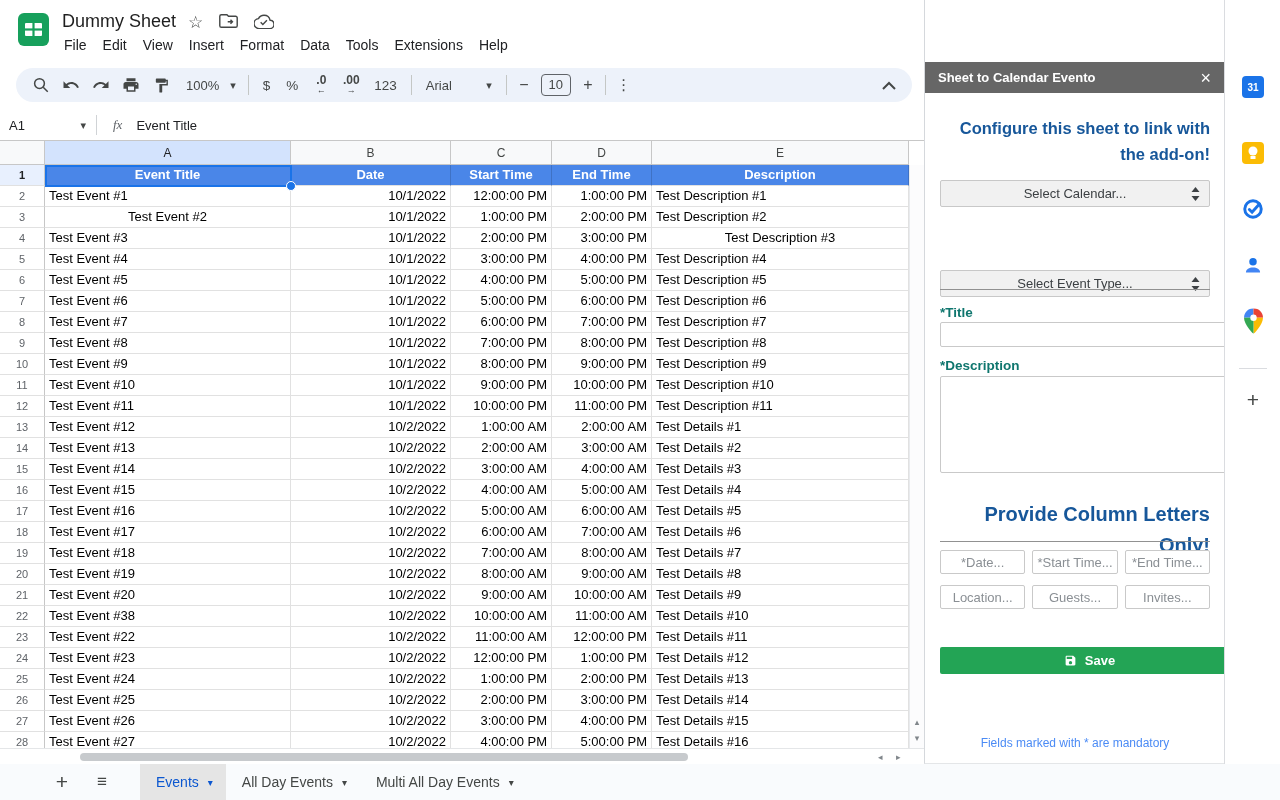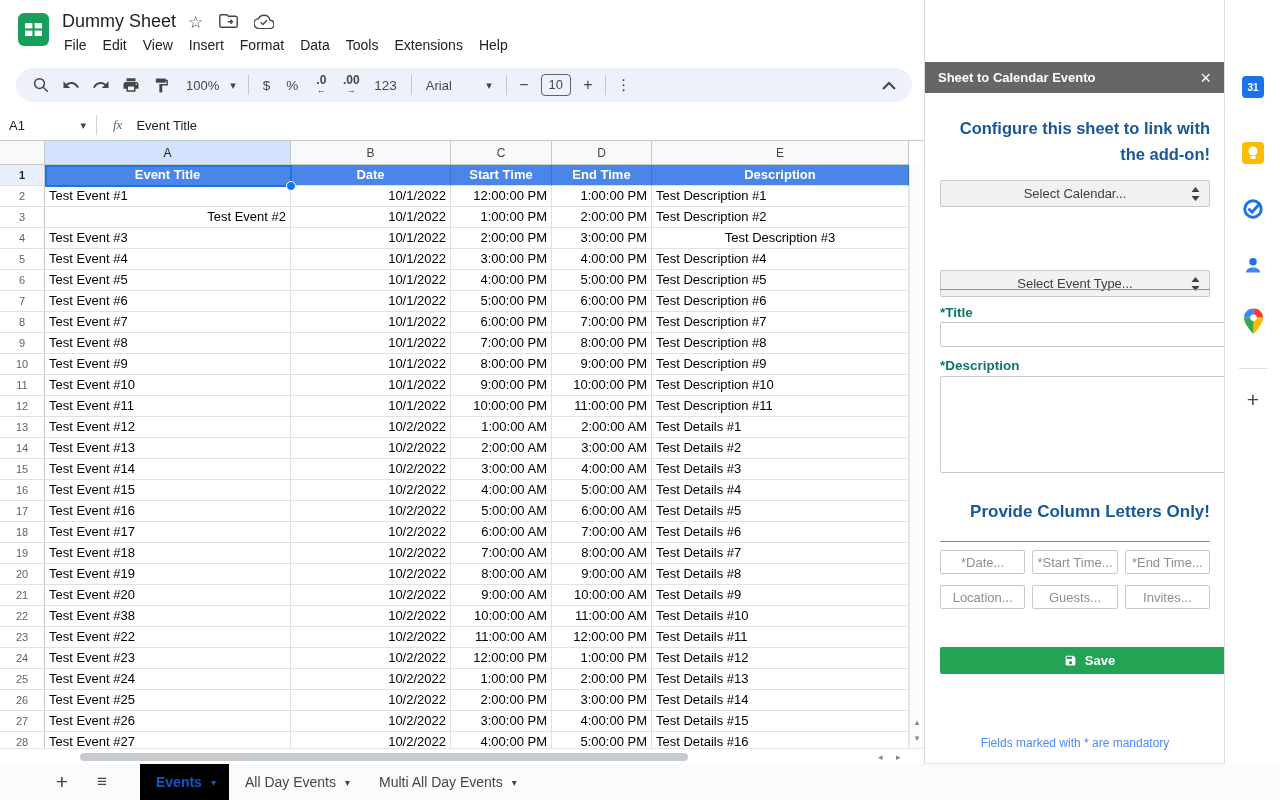--- a/index.html
+++ b/index.html
@@ -117,21 +117,21 @@
   .sp-chevron { position:absolute; left:1243px; top:766px; width:18px; text-align:center; font-size:17px; color:#444746; }
 
   
   .bottombar { position:absolute; left:0; top:764px; width:1280px; height:36px; background:#f9fbfd; display:flex; align-items:stretch; }
   .bb-btn { width:40px; display:flex; align-items:center; justify-content:center; color:#444746; }
   .bb-plus { font-size:21px; margin-left:42px; }
   .bb-menu { font-size:17px; font-weight:bold; }
   .sheet-tabs { display:flex; margin-left:18px; }
   .sheet-tab { display:flex; align-items:center; gap:9px; padding:0 13px 0 16px; font-size:14px; color:#444746; }
   .sheet-tab .tab-arrow { font-size:10px; color:#444746; }
-  .sheet-tab.active { background:#000000; color:#0b57d0; font-weight:bold; }
+  .sheet-tab.active { background:#e5e5e5; color:#0b57d0; font-weight:normal; }
   .sheet-tab.active .tab-arrow { color:#0b57d0; }
 </style>
 </head>
 <body>
 
 <div id="app">
 
   <div class="topbar">
     <div class="logo">
       <svg width="33" height="33" viewBox="0 0 33 33">
@@ -297,21 +297,21 @@
         <div class="grid-row">
           <div class="rownum">2</div>
           <div class="cell" style="width: 246px; text-align: left;">Test Event #1</div>
           <div class="cell" style="width: 160px; text-align: right;">10/1/2022</div>
           <div class="cell" style="width: 101px; text-align: right;">12:00:00 PM</div>
           <div class="cell" style="width: 100px; text-align: right;">1:00:00 PM</div>
           <div class="cell" style="width: 257px; text-align: left;">Test Description #1</div>
         </div>
         <div class="grid-row">
           <div class="rownum">3</div>
-          <div class="cell" style="width: 246px; text-align: right;">Test Event #2</div>
+          <div class="cell" style="width: 246px; text-align: center;">Test Event #2</div>
           <div class="cell" style="width: 160px; text-align: right;">10/1/2022</div>
           <div class="cell" style="width: 101px; text-align: right;">1:00:00 PM</div>
           <div class="cell" style="width: 100px; text-align: right;">2:00:00 PM</div>
           <div class="cell" style="width: 257px; text-align: left;">Test Description #2</div>
         </div>
         <div class="grid-row">
           <div class="rownum">4</div>
           <div class="cell" style="width: 246px; text-align: left;">Test Event #3</div>
           <div class="cell" style="width: 160px; text-align: right;">10/1/2022</div>
           <div class="cell" style="width: 101px; text-align: right;">2:00:00 PM</div>
@@ -547,21 +547,21 @@
             <path d="M4.5 0l4 5h-8z" fill="#3c4043"></path>
             <path d="M4.5 14l4-5h-8z" fill="#3c4043"></path>
           </svg>
       </span>
     </div>
     <hr class="sb-abs sb-hr" style="top:289px">
     <div class="sb-abs sb-label" style="top:305px">*Title</div>
     <input class="sb-abs sb-input" style="top: 322px;">
     <div class="sb-abs sb-label" style="top:358px">*Description</div>
     <textarea class="sb-abs sb-textarea" style="top: 376px;"></textarea>
-    <div class="sb-abs sb-heading" style="top:499px; font-size:17px">Provide Column Letters Only!</div>
+    <div class="sb-abs sb-heading" style="top:499px; font-size:20px">Provide Column Letters Only!</div>
     <hr class="sb-abs sb-hr" style="top:541px">
     <div class="sb-abs col-row" style="top:585px">
         <input class="col-input" placeholder="Location..." style="">
         <input class="col-input" placeholder="Guests..." style="">
         <input class="col-input" placeholder="Invites..." style="">
       </div>
     <div class="sb-abs col-row" style="top:550px">
         <input class="col-input" placeholder="*Date..." style="">
         <input class="col-input" placeholder="*Start Time..." style="">
         <input class="col-input" placeholder="*End Time..." style="">

